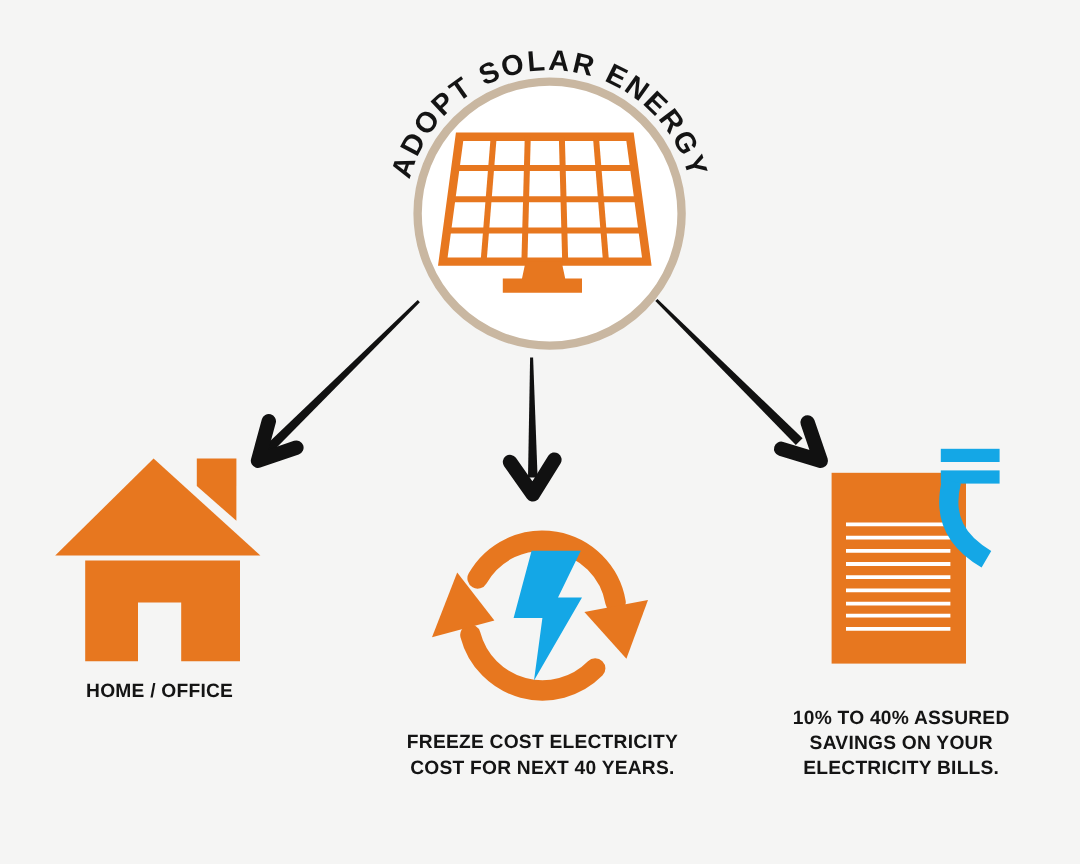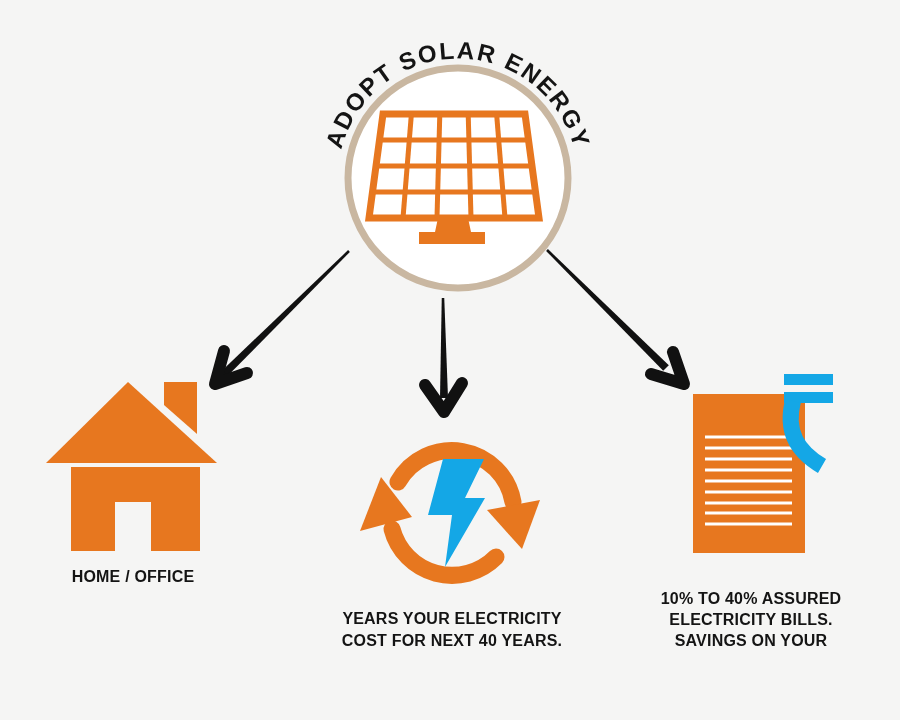--- a/index.html
+++ b/index.html
@@ -118,23 +118,23 @@
         <path class="rupee-leg" d="M793,401 C785,432 798,452 822,466"></path>
       </g>
     </g>
   </svg>
 
   <div class="caption caption-home">
     <span>HOME / OFFICE</span>
   </div>
 
   <div class="caption caption-freeze">
-    <span>YEARS YOUR ELECTRICITY</span>
+    <span>FREEZE COST ELECTRICITY</span>
     <span>COST FOR NEXT 40 YEARS.</span>
   </div>
 
   <div class="caption caption-savings">
     <span>10% TO 40% ASSURED</span>
+    <span>SAVINGS ON YOUR</span>
     <span>ELECTRICITY BILLS.</span>
-    <span>SAVINGS ON YOUR</span>
   </div>
 
 </div>
 
 </body></html>

